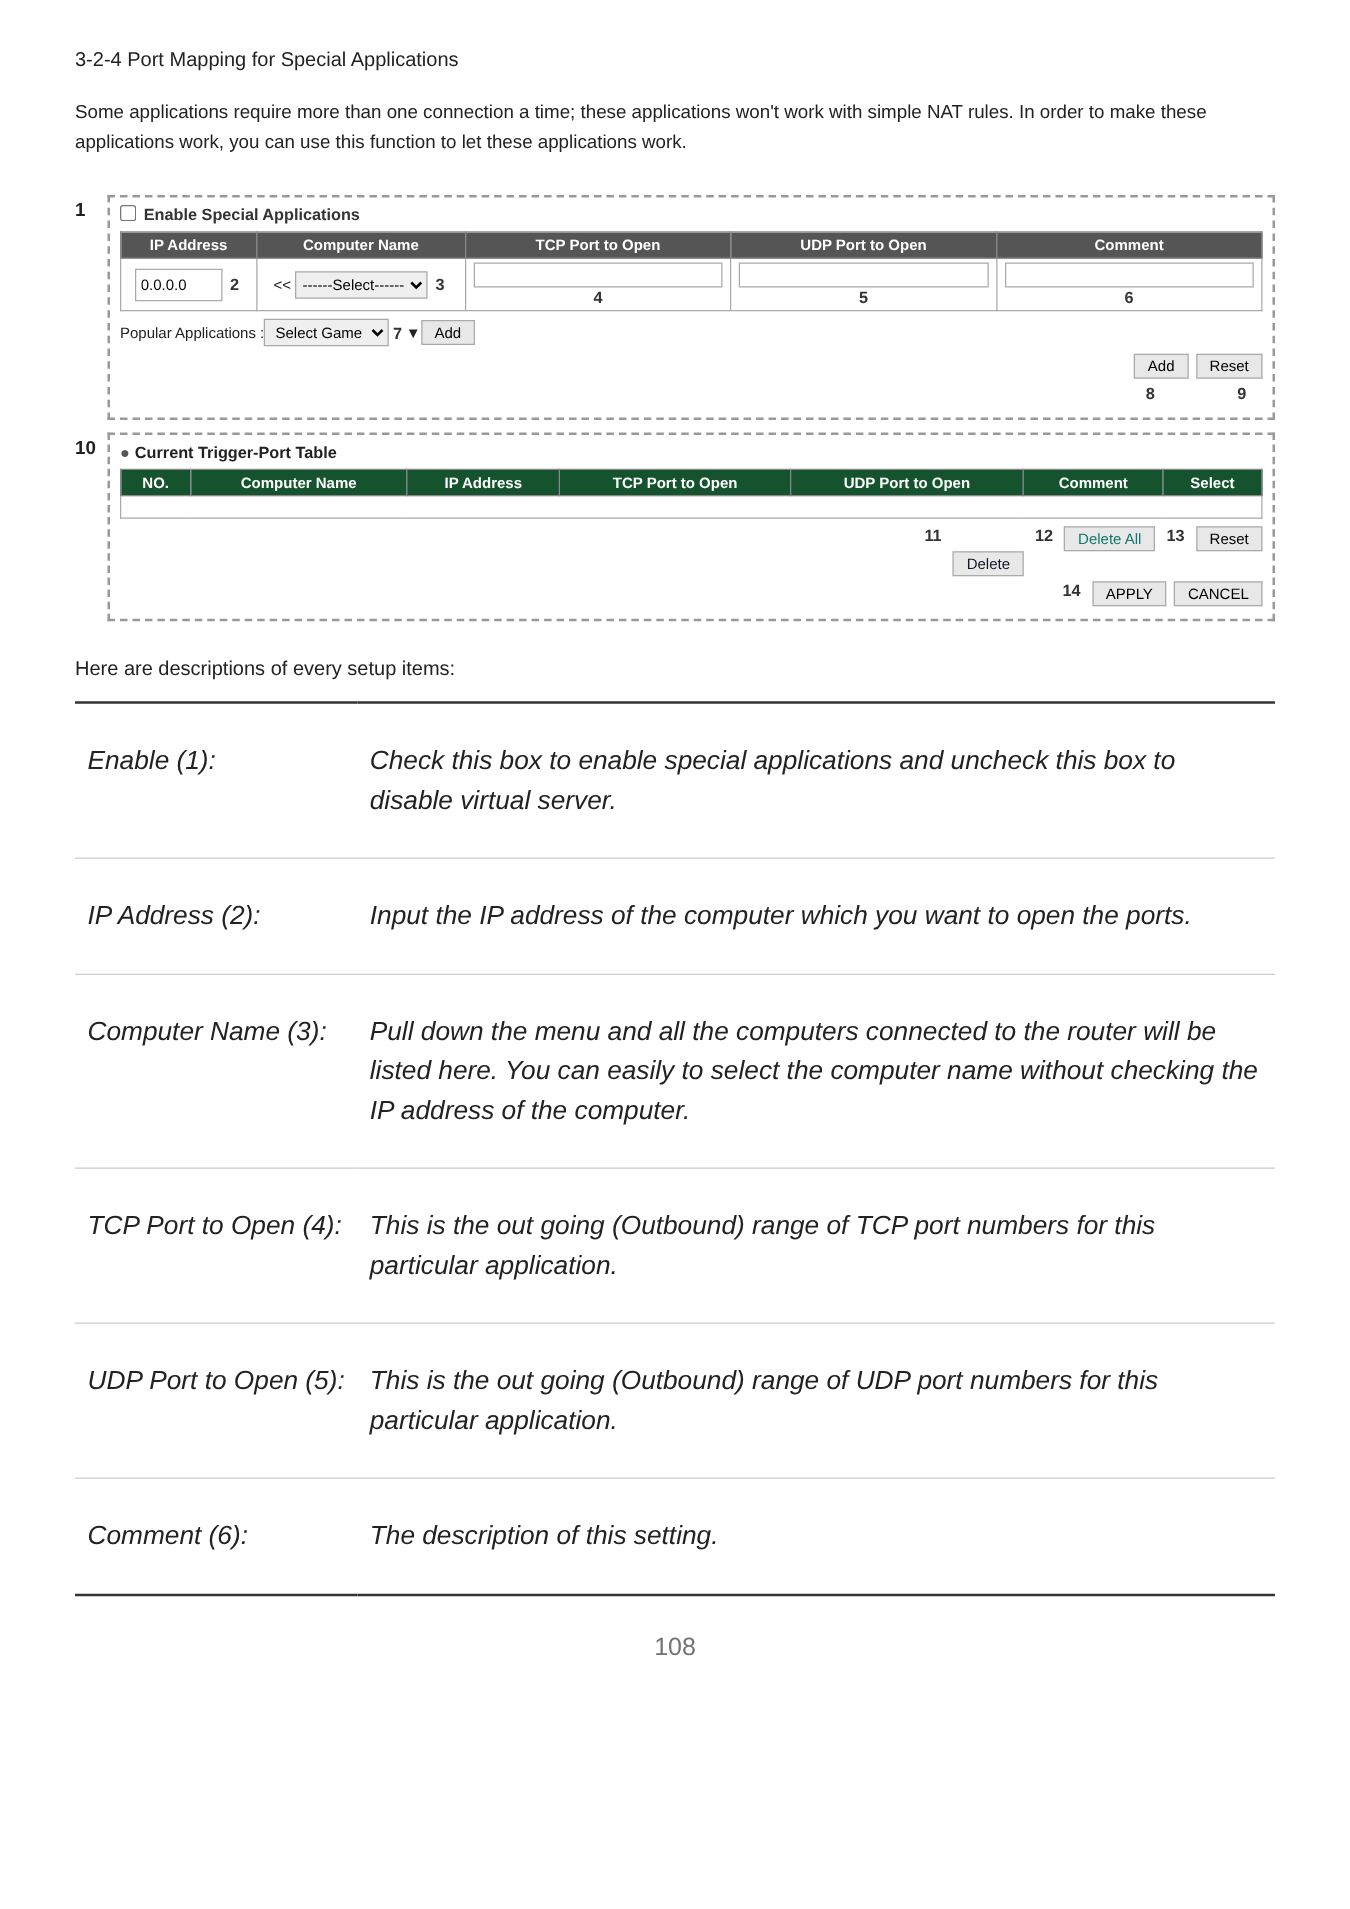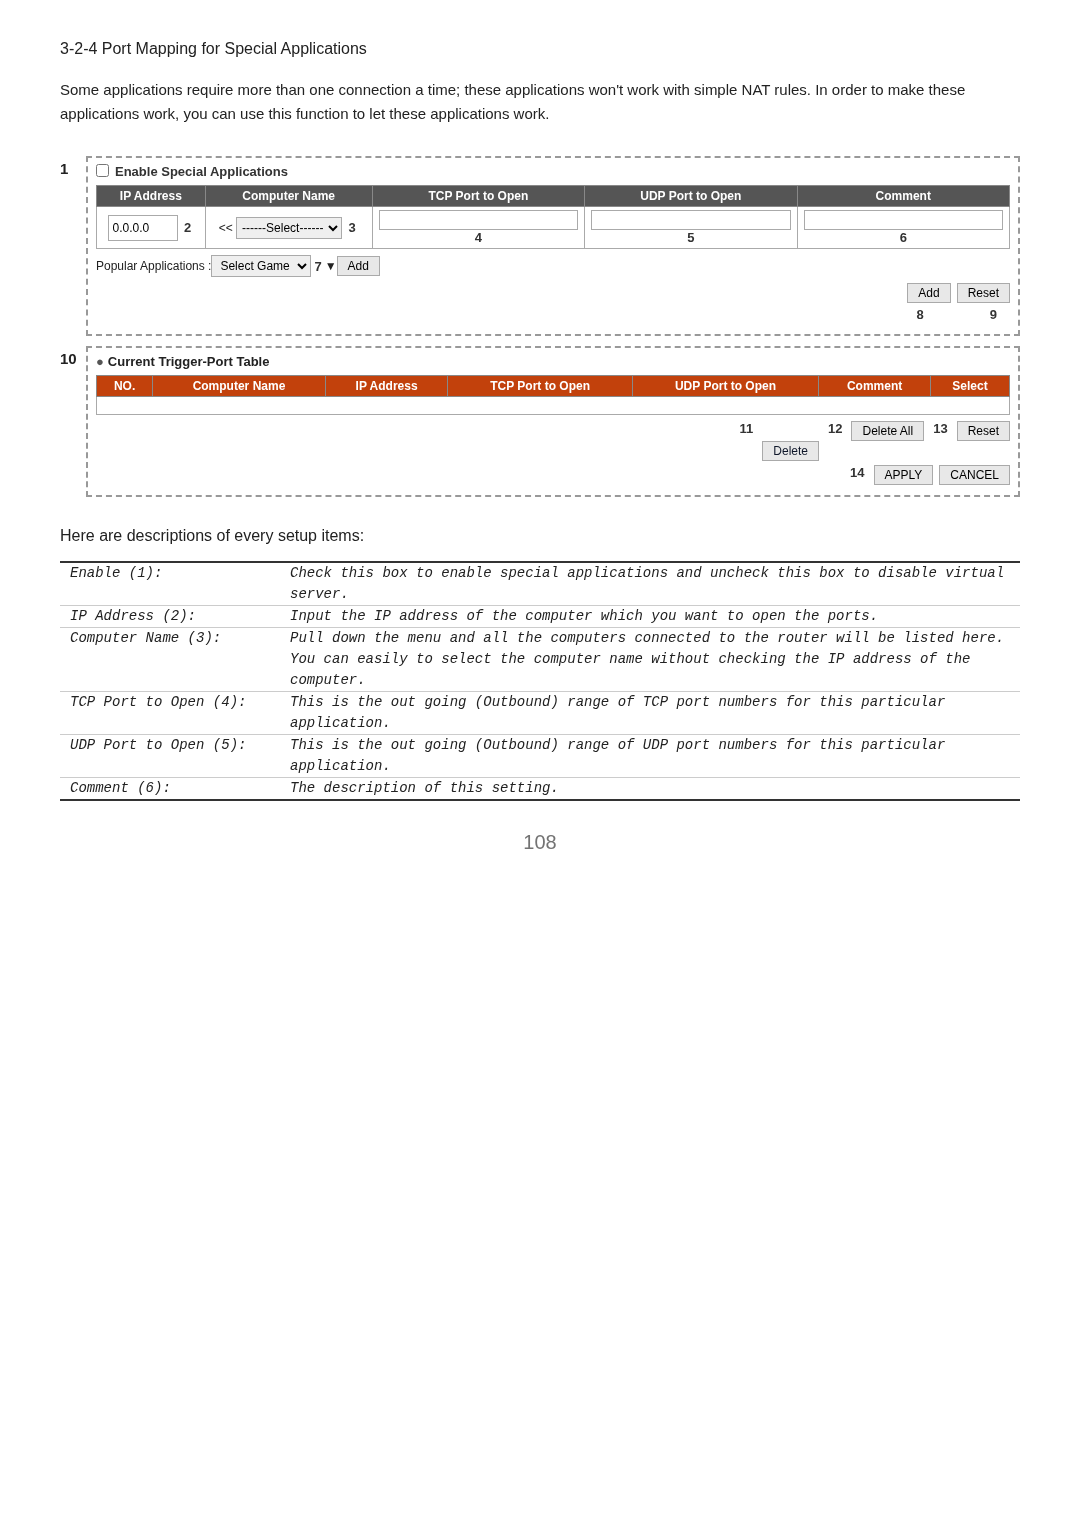--- a/index.html
+++ b/index.html
@@ -149,21 +149,21 @@
       align-items: center;
       gap: 4px;
     }
     .trigger-table {
       width: 100%;
       border-collapse: collapse;
       font-size: 12px;
       margin-bottom: 6px;
     }
     .trigger-table th {
-      background: #c2410c;
+      background: #14532d;
       color: #fff;
       padding: 3px 6px;
       text-align: center;
       border: 1px solid #888;
     }
     .trigger-table td {
       border: 1px solid #aaa;
       padding: 3px 6px;
       text-align: center;
       background: #fff;
@@ -189,26 +189,25 @@
     .desc-table {
       width: 100%;
       border-collapse: collapse;
       border-top: 2px solid #333;
       border-bottom: 2px solid #333;
     }
     .desc-table tr {
       border-bottom: 1px solid #ccc;
     }
     .desc-table td {
-      padding: 0 10px;
+      padding: 30px 10px;
       vertical-align: top;
       font-style: italic;
-      font-size: 14px;
+      font-size: 21px;
       line-height: 1.5;
-      font-family: Liberation Mono, monospace;
     }
     .desc-table td:first-child {
       width: 220px;
       white-space: nowrap;
     }
     .page-number {
       text-align: center;
       margin-top: 30px;
       font-size: 20px;
       color: #737373;
@@ -316,21 +315,21 @@
         <tr>
           <td colspan="7" style="height:18px;"></td>
         </tr>
       </tbody>
     </table>
 
     <div class="trigger-actions">
       <span class="num-badge">11</span>
       <button class="delete-btn" style="color:#0f172a;margin-top:20px;">Delete</button>
       <span class="num-badge">12</span>
-      <button class="delete-all-btn" style="color:#000000;">Delete All</button>
+      <button class="delete-all-btn" style="color:#0f766e;">Delete All</button>
       <span class="num-badge">13</span>
       <button class="reset-btn">Reset</button>
     </div>
 
     <div class="apply-cancel-row">
       <span class="num-badge">14</span>
       <button class="apply-btn">APPLY</button>
       <button class="cancel-btn">CANCEL</button>
     </div>
   </div>

